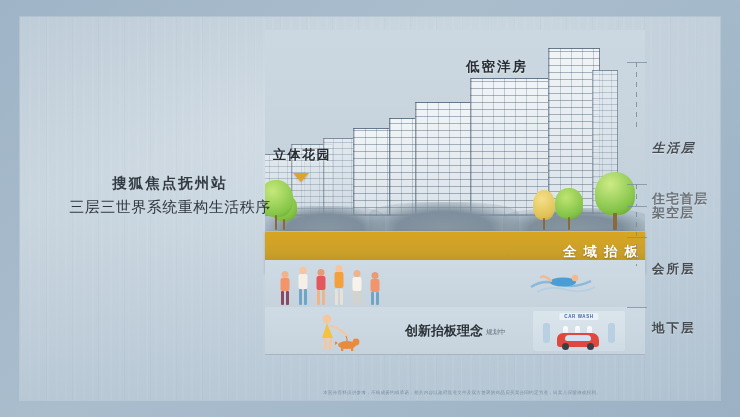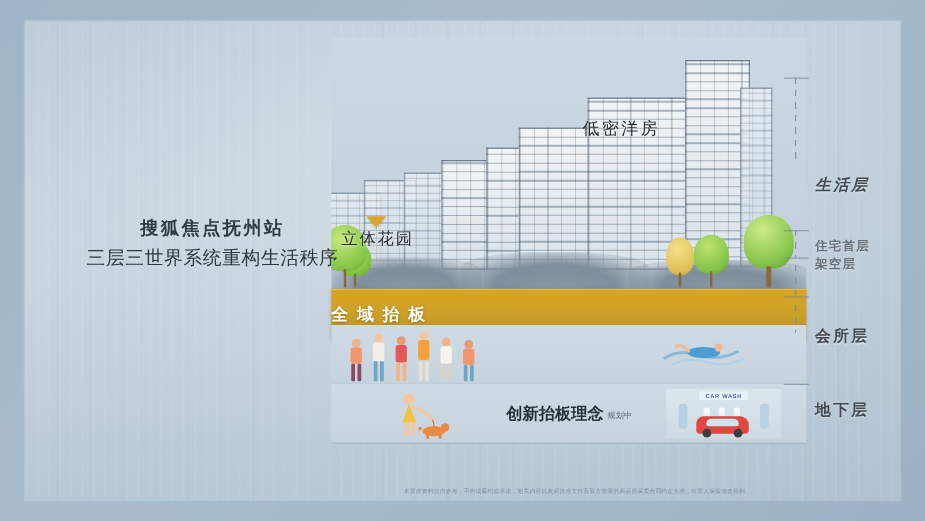--- a/index.html
+++ b/index.html
@@ -33,21 +33,21 @@
   .copy{position:absolute;left:50px;top:172px;width:240px;}
   .copy .l1{font-size:14.5px;color:#333b42;letter-spacing:2px;
             text-align:center;line-height:22px;font-weight:600;}
   .copy .l2{font-size:15px;color:#2f373e;letter-spacing:.5px;
             text-align:center;line-height:26px;font-weight:400;white-space:nowrap;}
   .copy .sub{margin-top:22px;text-align:center;font-size:10.5px;
              letter-spacing:5px;color:#e9eef2;font-weight:700;
              text-shadow:0 1px 1px rgba(70,95,115,.35);}
 
   
-  .lbl{position:absolute;color:#262d33;font-weight:400;white-space:nowrap;margin-top:36px;}
+  .lbl{position:absolute;color:#262d33;font-weight:700;white-space:nowrap;}
   #lbl-low{left:466px;top:58px;font-size:13.5px;letter-spacing:2px;
            text-shadow:0 1px 2px rgba(255,255,255,.55);}
   #lbl-garden{left:273px;top:146px;font-size:13px;letter-spacing:1.5px;
               text-shadow:0 1px 2px rgba(255,255,255,.55);}
   .tri{position:absolute;left:293px;top:173px;width:0;height:0;
        border-left:8px solid transparent;border-right:8px solid transparent;
        border-top:9px solid #e0a32a;filter:drop-shadow(0 1px 1px rgba(0,0,0,.18));}
 
   
   .render{position:absolute;left:265px;top:30px;width:380px;height:202px;overflow:hidden;}
@@ -65,21 +65,21 @@
          background:radial-gradient(ellipse at 50% 90%, #8796a3 0%, #7e8e9c 45%, rgba(126,142,156,.25) 75%);
          filter:blur(.4px);}
   .tree{position:absolute;}
   .tree .crown{width:100%;height:74%;border-radius:48% 48% 42% 42%;}
   .tree .trunk{position:absolute;left:46%;bottom:0;width:8%;height:30%;background:#8a6a3a;border-radius:1px;}
 
   
   .banner{position:absolute;left:265px;top:231px;width:380px;height:42px;
           background:linear-gradient(180deg,#d9a520 0%,#caa02a 50%,#b58c17 100%);
           box-shadow:inset 0 1px 0 rgba(255,255,255,.25),0 1px 3px rgba(0,0,0,.18);
-          display:flex;align-items:center;justify-content:flex-start;}
+          display:flex;align-items:center;justify-content:flex-end;}
   .banner span{color:#fff;font-size:13.5px;font-weight:700;letter-spacing:7px;
                text-shadow:0 1px 2px rgba(90,60,0,.45);}
 
   
   .stratum{position:absolute;left:265px;width:380px;
            background:linear-gradient(180deg,#cfdbe4,#c6d3dd);
            border-bottom:1px solid rgba(110,135,155,.45);}
   #str-club{top:260px;height:47px;}
   #str-base{top:307px;height:47px;}
   .stratum .txt{position:absolute;left:140px;top:50%;transform:translateY(-50%);
@@ -121,21 +121,21 @@
        background:linear-gradient(180deg,#ffffff,rgba(255,255,255,0));border-radius:3px;}
 
   
   .axis{position:absolute;left:636px;top:62px;width:2px;height:292px;}
   .tick{position:absolute;left:-9px;width:20px;height:1px;background:rgba(120,140,158,.75);}
   .vline{position:absolute;left:0;width:1px;
          background:repeating-linear-gradient(180deg,rgba(120,140,158,.85) 0 5px,rgba(0,0,0,0) 5px 10px);}
   .axlbl{position:absolute;left:652px;font-size:12.5px;color:#454b50;font-weight:700;
          letter-spacing:2px;white-space:nowrap;
          text-shadow:0 1px 1px rgba(255,255,255,.4);}
-  .axlbl.sm{font-size:10px;letter-spacing:1px;font-weight:600;color:#6a7178;}
+  .axlbl.sm{font-size:13px;letter-spacing:1px;font-weight:600;color:#6a7178;}
 
   
   .wm{position:absolute;left:14px;bottom:8px;font-size:13.5px;font-weight:700;
       color:#f0f4f7;letter-spacing:.5px;
       text-shadow:0 1px 2px rgba(40,65,90,.65),0 0 1px rgba(40,65,90,.8);}
   .fine{position:absolute;left:262px;bottom:22px;width:400px;font-size:4.6px;
         color:rgba(108,128,146,.78);letter-spacing:.2px;white-space:nowrap;
         text-align:center;}
 </style>
 </head>

